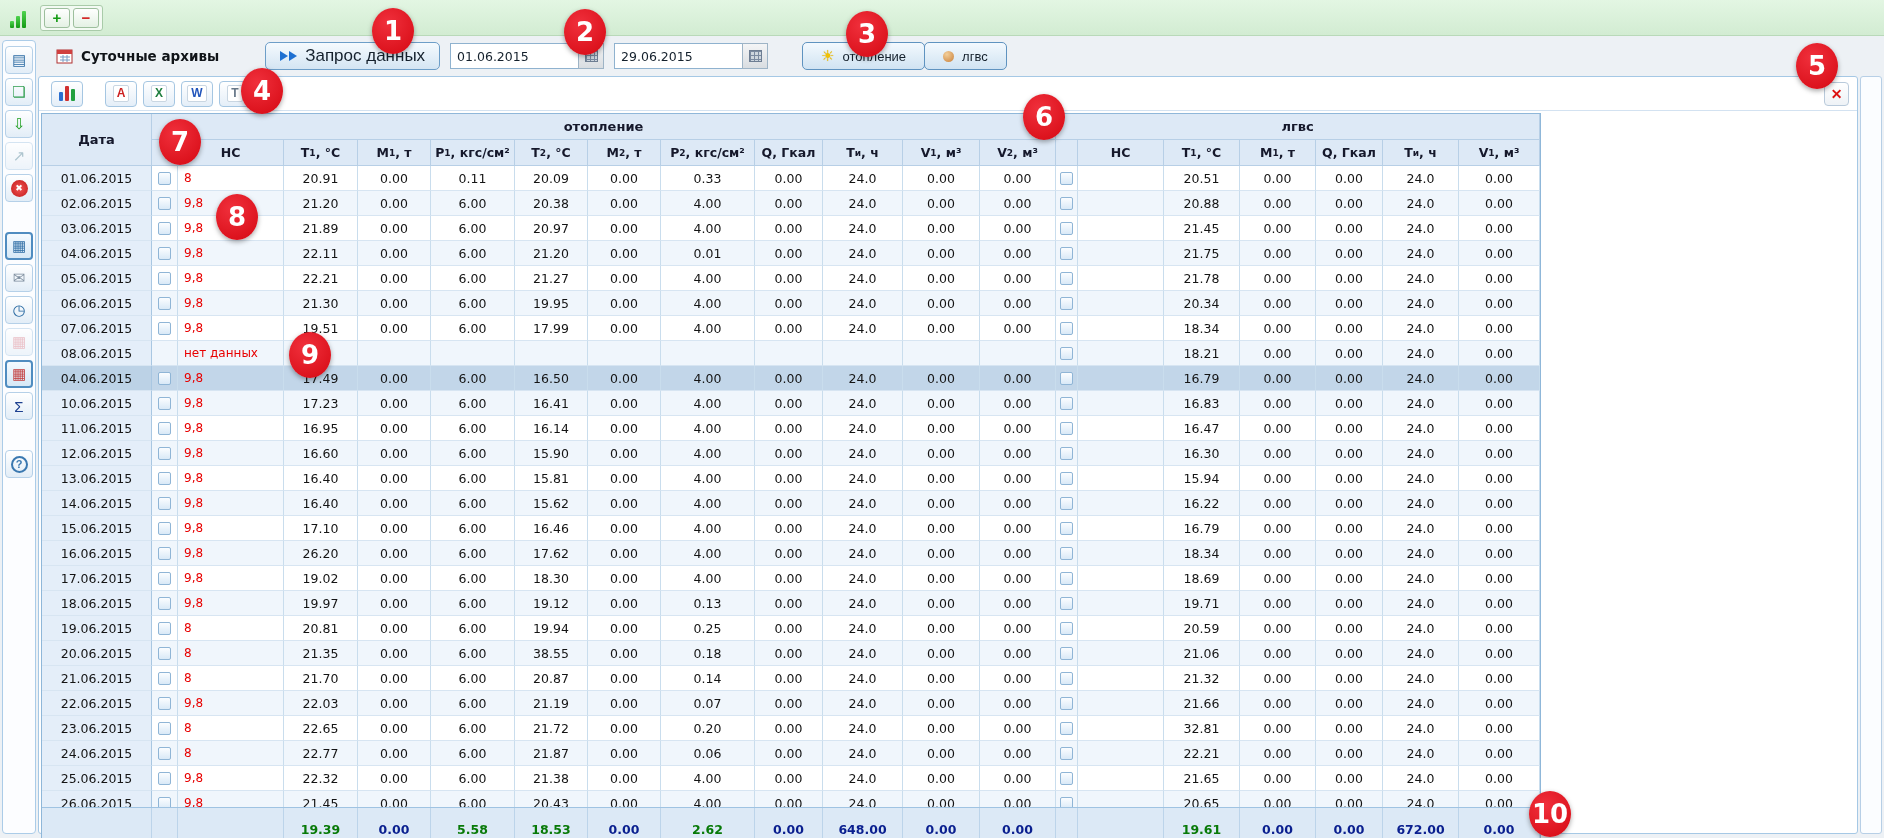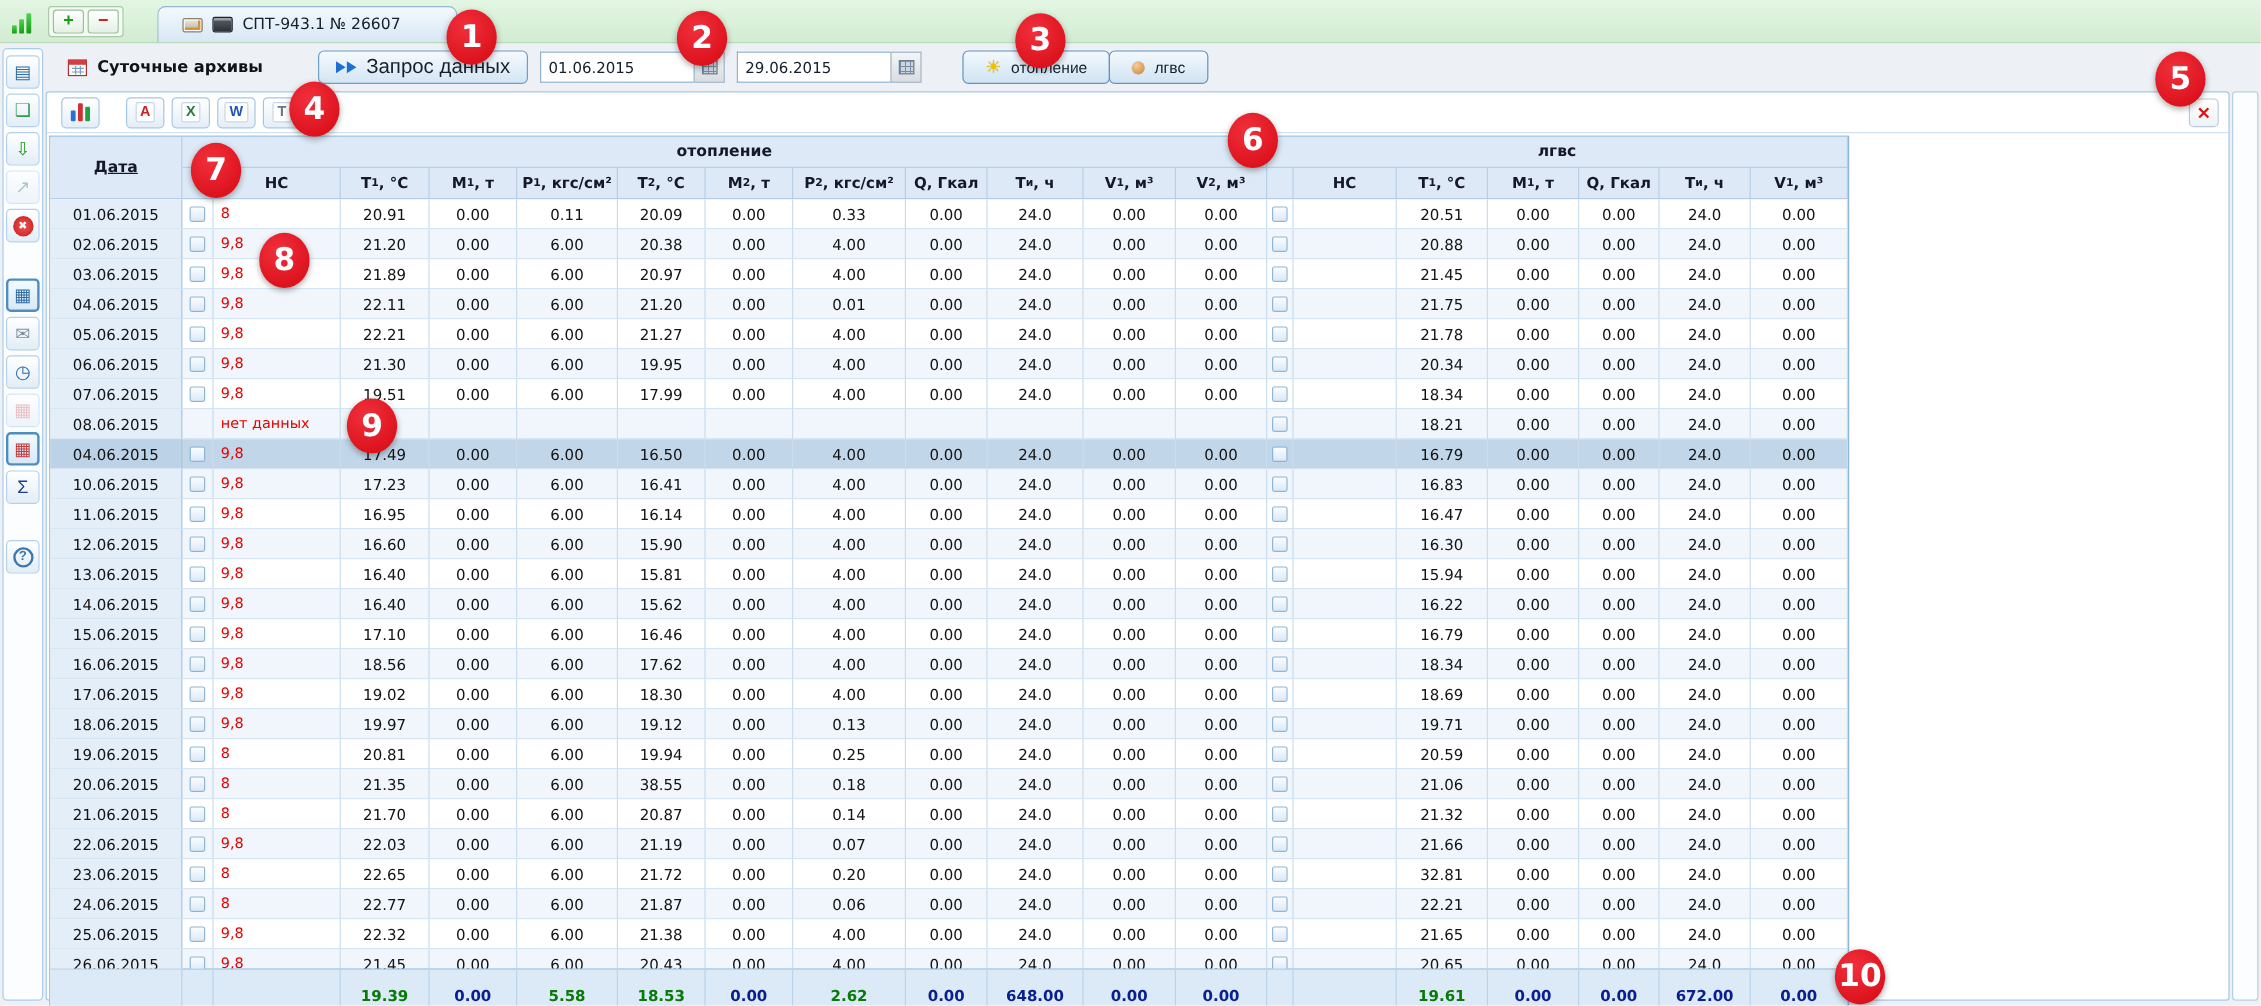--- a/index.html
+++ b/index.html
@@ -88,21 +88,21 @@
   .close-btn { position:absolute; right:8px; top:5px; width:25px; height:24px; border:1px solid #b9cadb;
                border-radius:4px; background:linear-gradient(#ffffff,#eef2f6); color:#dd1111; font-weight:bold;
                font-size:14px; display:flex; align-items:center; justify-content:center; cursor:pointer; }
 
   
   .grid { position:absolute; left:2px; top:36px; width:1500px; border:1px solid #8fb7d9; background:#fff; }
   .cell { border-right:1px solid #c9dded; border-bottom:1px solid #d7e5f2; display:flex; align-items:center;
           justify-content:center; font-size:12.5px; overflow:hidden; white-space:nowrap; flex:none; }
   .ghead { display:flex; background:#dde9f6; font-weight:bold; color:#15182b; }
   .ghead .cell { border-color:#b7cfe6; }
-  .h-date { width:110px; height:52px; font-size:13px;text-decoration:underline; }
+  .h-date { width:110px; height:52px; font-size:13px; }
   .grp-label { height:26px; border-bottom:1px solid #b7cfe6; border-right:1px solid #b7cfe6;
                display:flex; align-items:center; justify-content:center; font-size:13px; }
   .subrow { display:flex; height:26px; }
   .subrow .cell { height:26px; }
   sub { font-size:9px; }
   .gbody { height:641px; overflow:hidden; }
   .row { display:flex; height:25px; background:#fff; }
   .row.alt { background:#f0f6fc; }
   .row.sel { background:#c2d6e9; }
   .row .c-date { width:110px; background:#e4eef9; border-right:1px solid #a9c7e2; font-size:12.5px; }
@@ -129,25 +129,20 @@
 <div class="topbar">
   <span class="signal">
       <i></i>
       <i></i>
       <i></i>
     </span>
   <span class="pm-group">
     <button class="pm-btn pm-plus">+</button>
     <button class="pm-btn pm-minus">−</button>
   </span>
-  <div class="device-tab">
-    <span class="kb-icon"></span>
-    <span class="meter-icon"></span>
-    <span class="device-tab-label">СПТ-943.1 № 26607</span>
-  </div>
 </div>
 
 <div class="sidebar" id="sidebar">
     <button class="side-btn">
       <span style="color: rgb(46, 109, 164);">▤</span>
     </button>
     <button class="side-btn">
       <span style="color: rgb(47, 158, 79);">❏</span>
     </button>
     <button class="side-btn">
@@ -670,21 +665,21 @@
           <div class="cell" style="width: 67px;">0.00</div>
           <div class="cell" style="width: 76px;">24.0</div>
           <div class="cell" style="width: 81px;">0.00</div>
         </div>
         <div class="row alt">
           <div class="cell c-date" style="width: 110px;">16.06.2015</div>
           <div class="cell" style="width: 26px;">
             <span class="checkbox"></span>
           </div>
           <div class="cell c-ns" style="width: 106px;">9,8</div>
-          <div class="cell" style="width: 74px;">18.56</div>
+          <div class="cell" style="width: 74px;">26.20</div>
           <div class="cell" style="width: 73px;">0.00</div>
           <div class="cell" style="width: 84px;">6.00</div>
           <div class="cell" style="width: 73px;">17.62</div>
           <div class="cell" style="width: 73px;">0.00</div>
           <div class="cell" style="width: 94px;">4.00</div>
           <div class="cell" style="width: 68px;">0.00</div>
           <div class="cell" style="width: 80px;">24.0</div>
           <div class="cell" style="width: 77px;">0.00</div>
           <div class="cell" style="width: 76px;">0.00</div>
           <div class="cell" style="width: 22px;">

